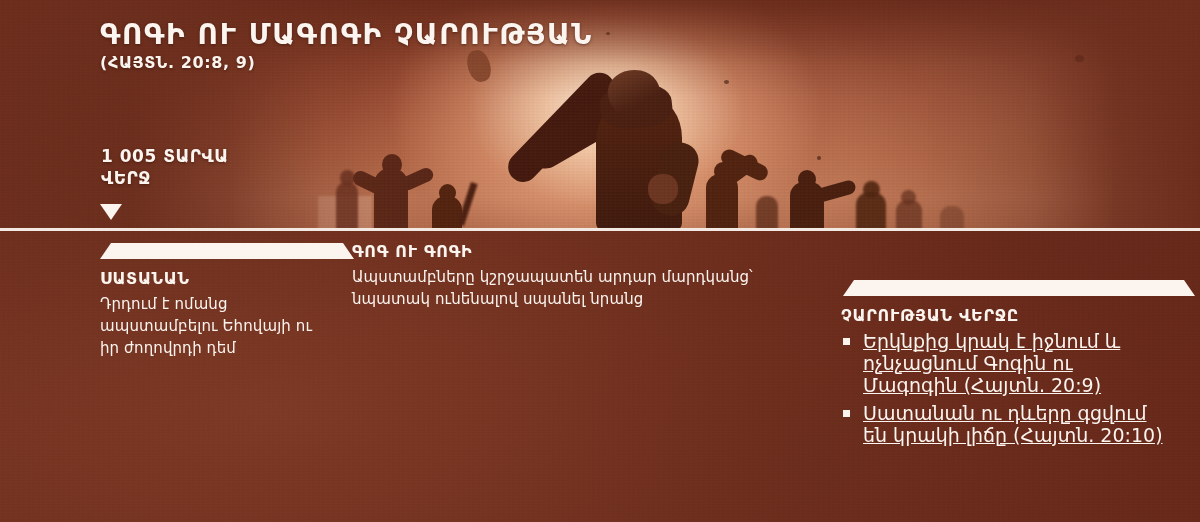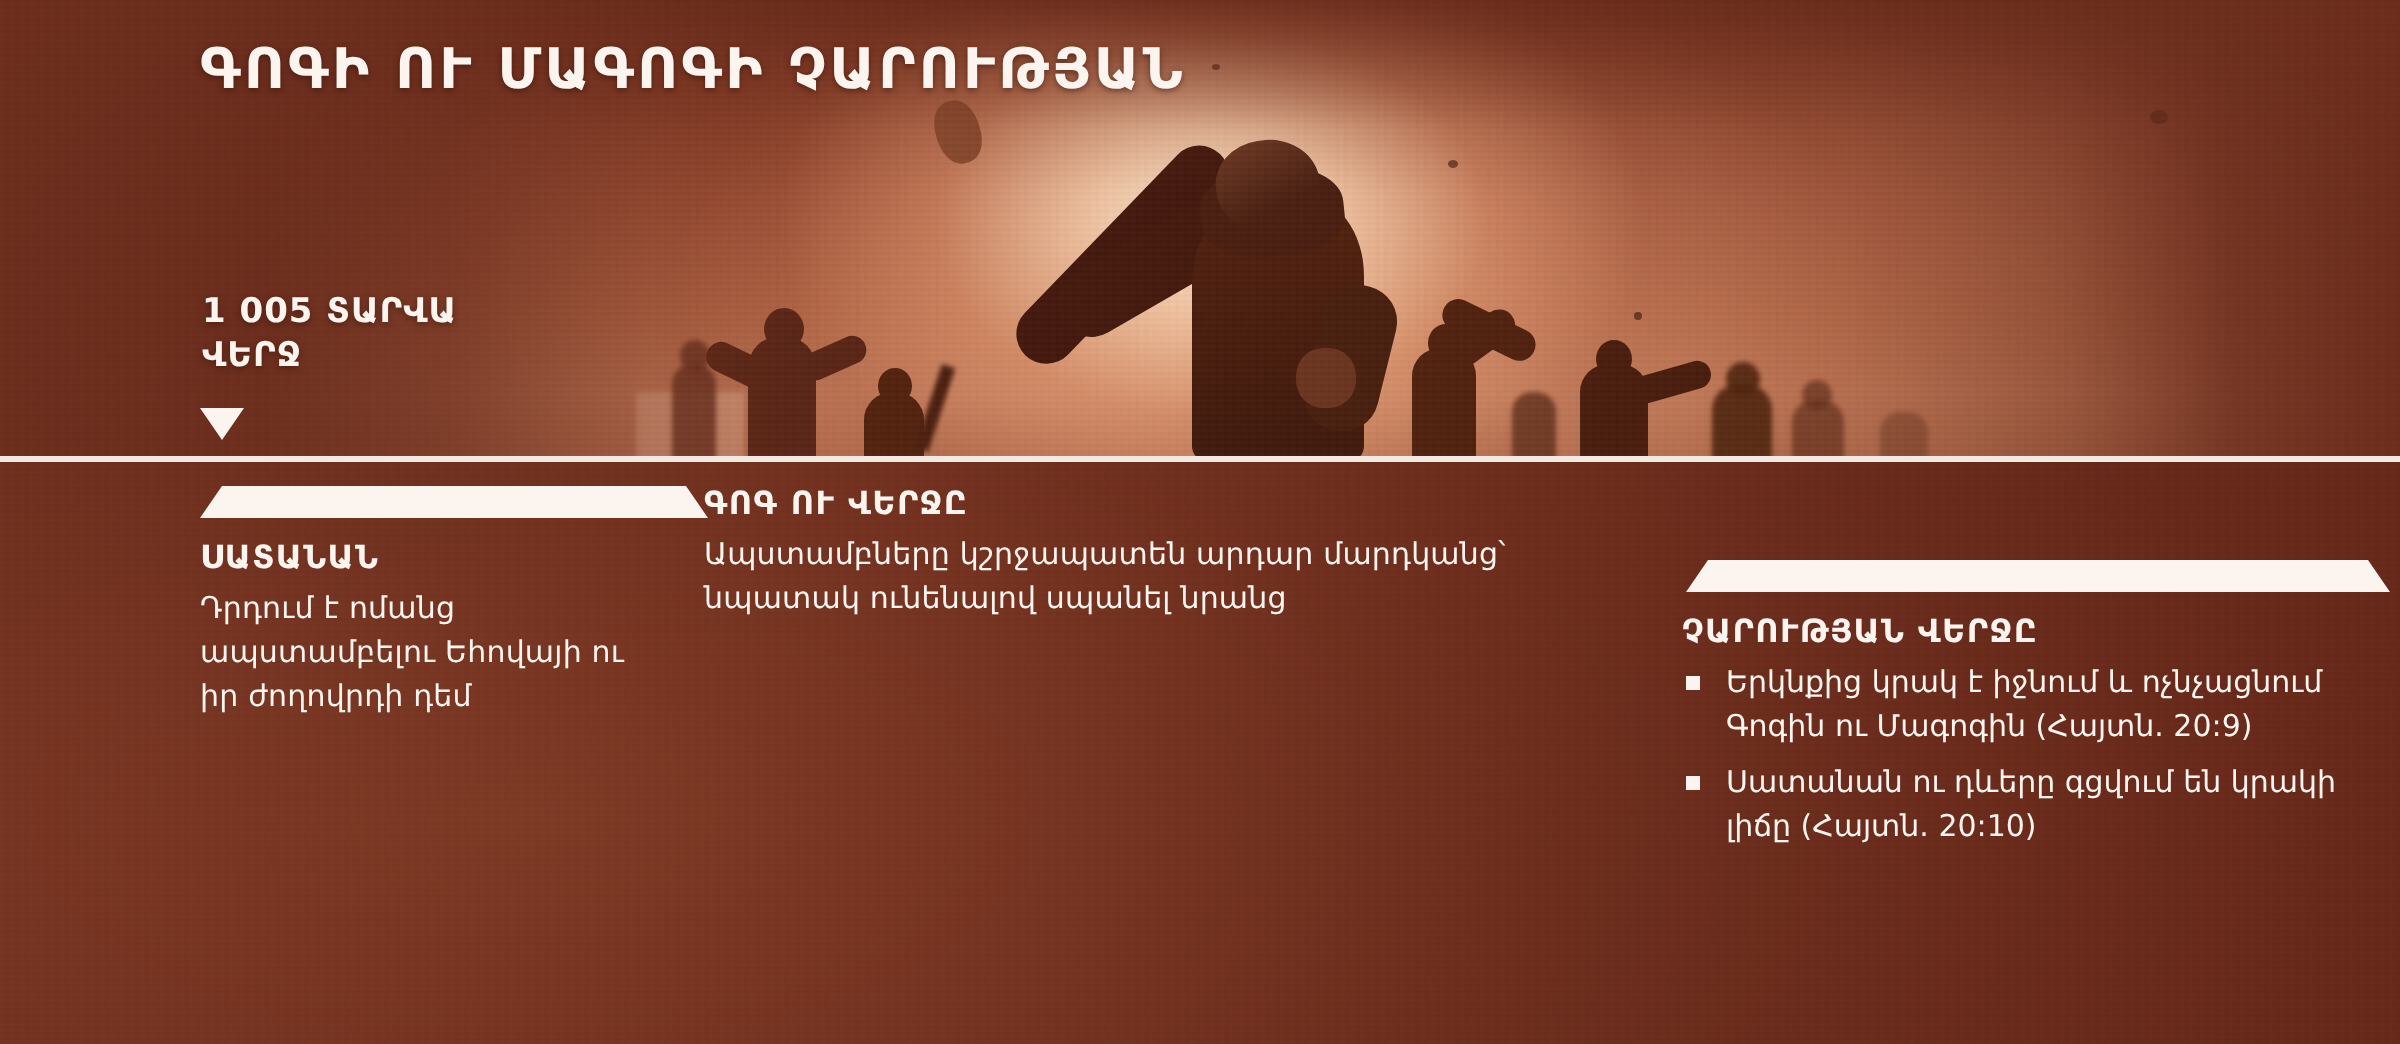--- a/index.html
+++ b/index.html
@@ -235,23 +235,24 @@
     letter-spacing: .1px;
   }
   .bullets {
     list-style: none;
     margin: 2px 0 0 0;
     padding: 0;
   }
   .bullets li {
     position: relative;
     padding-left: 22px;
-    font-size: 15px;
+    font-size: 19px;
     line-height: 22px;
     margin-bottom: 6px;
+    text-decoration: underline;
   }
   .bullets li .bullet-mark {
     position: absolute;
     left: 2px; top: 8px;
     width: 7px; height: 7px;
     background: #fbf4ef;
   }
 </style>
 </head>
 <body>
@@ -303,41 +304,42 @@
     <div class="speck" style="left:606px; top:32px; width:4px; height:3px;"></div>
     <div class="speck" style="left:817px; top:156px; width:4px; height:4px;"></div>
 
     <div class="photo-grain"></div>
     <div class="photo-fade"></div>
   </div>
 
   <div class="bg-noise"></div>
 
   <div class="title">ԳՈԳԻ ՈՒ ՄԱԳՈԳԻ ՉԱՐՈՒԹՅԱՆ</div>
+  <div class="subtitle">(ՀԱՅՏՆ. 20:8, 9)</div>
 
   <div class="tl-label">
     <div>1 005 ՏԱՐՎԱ</div>
     <div>ՎԵՐՋ</div>
   </div>
   <div class="arrow-down"></div>
 
   <div class="divider"></div>
 
   <div class="arrow-up col1"></div>
   <div class="arrow-up col3"></div>
 
   <div class="col col1">
     <h2 class="col-head">
       <span>ՍԱՏԱՆԱՆ</span><br>
     </h2>
     <p class="col-body">Դրդում է ոմանց ապստամբելու Եհովայի ու իր ժողովրդի դեմ</p>
   </div>
 
   <div class="col col2">
-    <h2 class="col-head">ԳՈԳ ՈՒ ՎԵՐՋԸ</h2>
+    <h2 class="col-head">ԳՈԳ ՈՒ ԳՈԳԻ</h2>
     <p class="col-body">Ապստամբները կշրջապատեն արդար մարդկանց՝ նպատակ ունենալով սպանել նրանց</p>
   </div>
 
   <div class="col col3">
     <h2 class="col-head">ՉԱՐՈՒԹՅԱՆ ՎԵՐՋԸ</h2>
     <ul class="bullets">
       <li>
         <span class="bullet-mark"></span>
         <span>Երկնքից կրակ է իջնում և ոչնչացնում Գոգին ու Մագոգին (Հայտն. 20:9)</span>
       </li>

